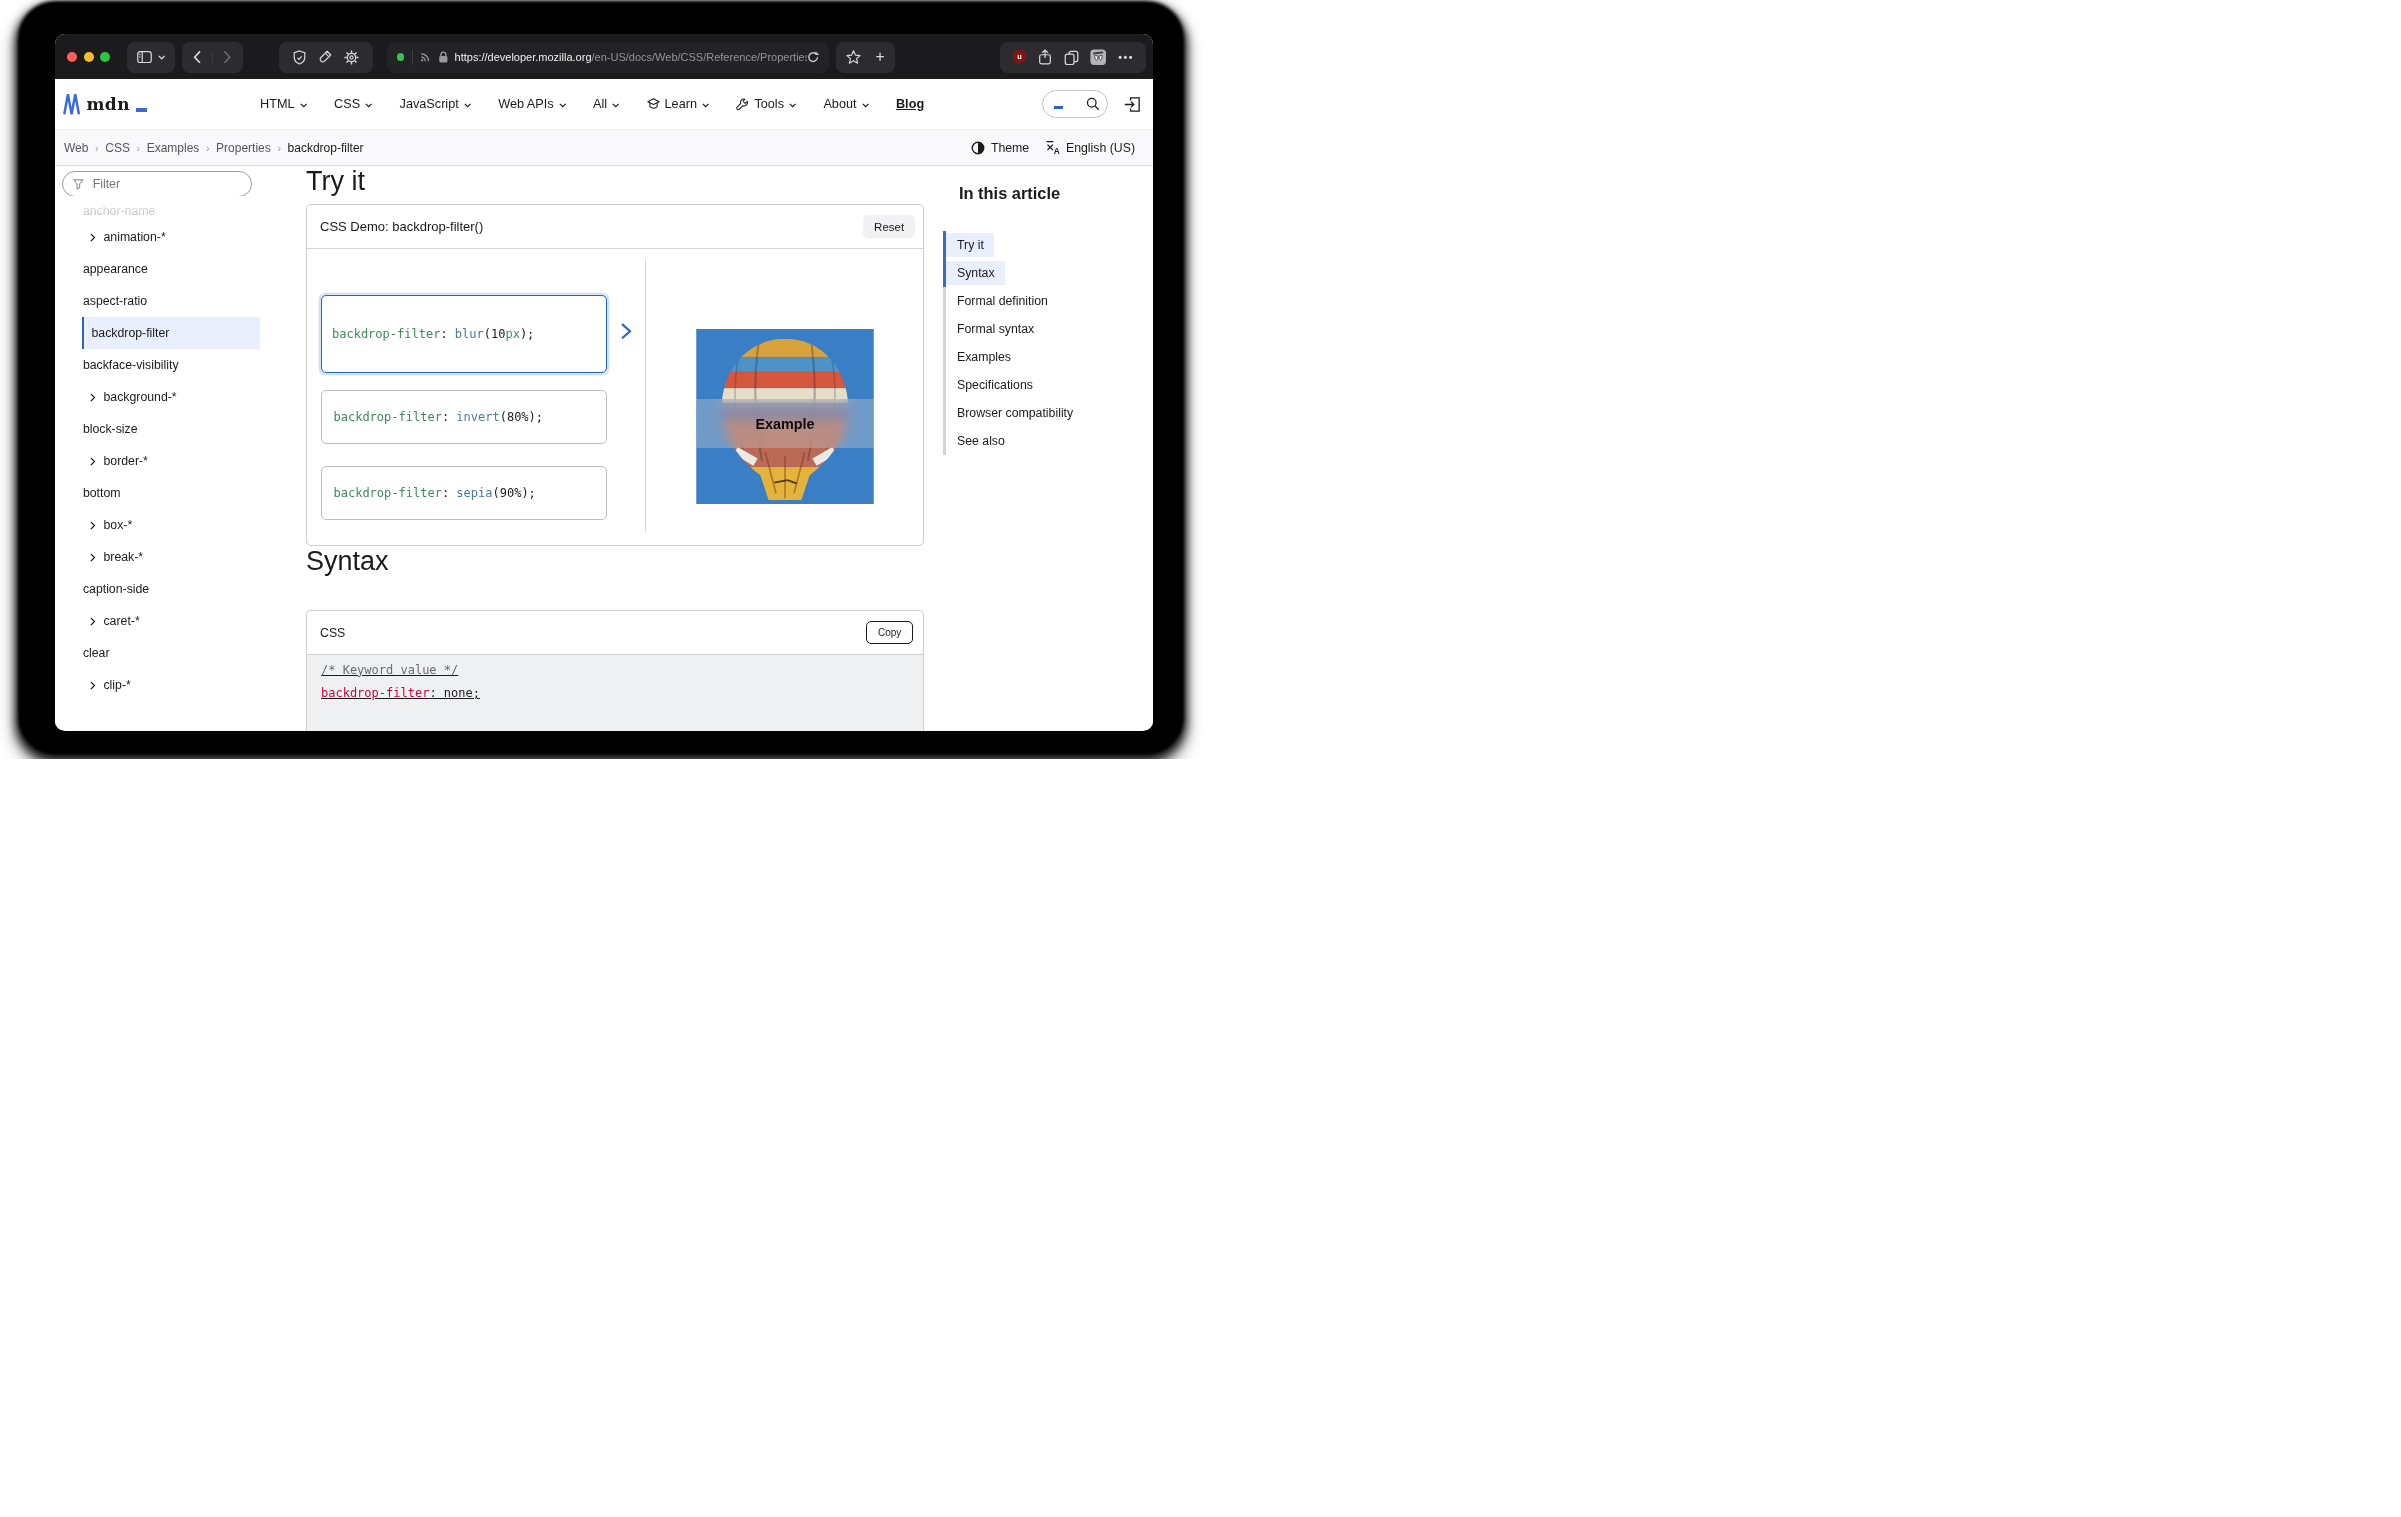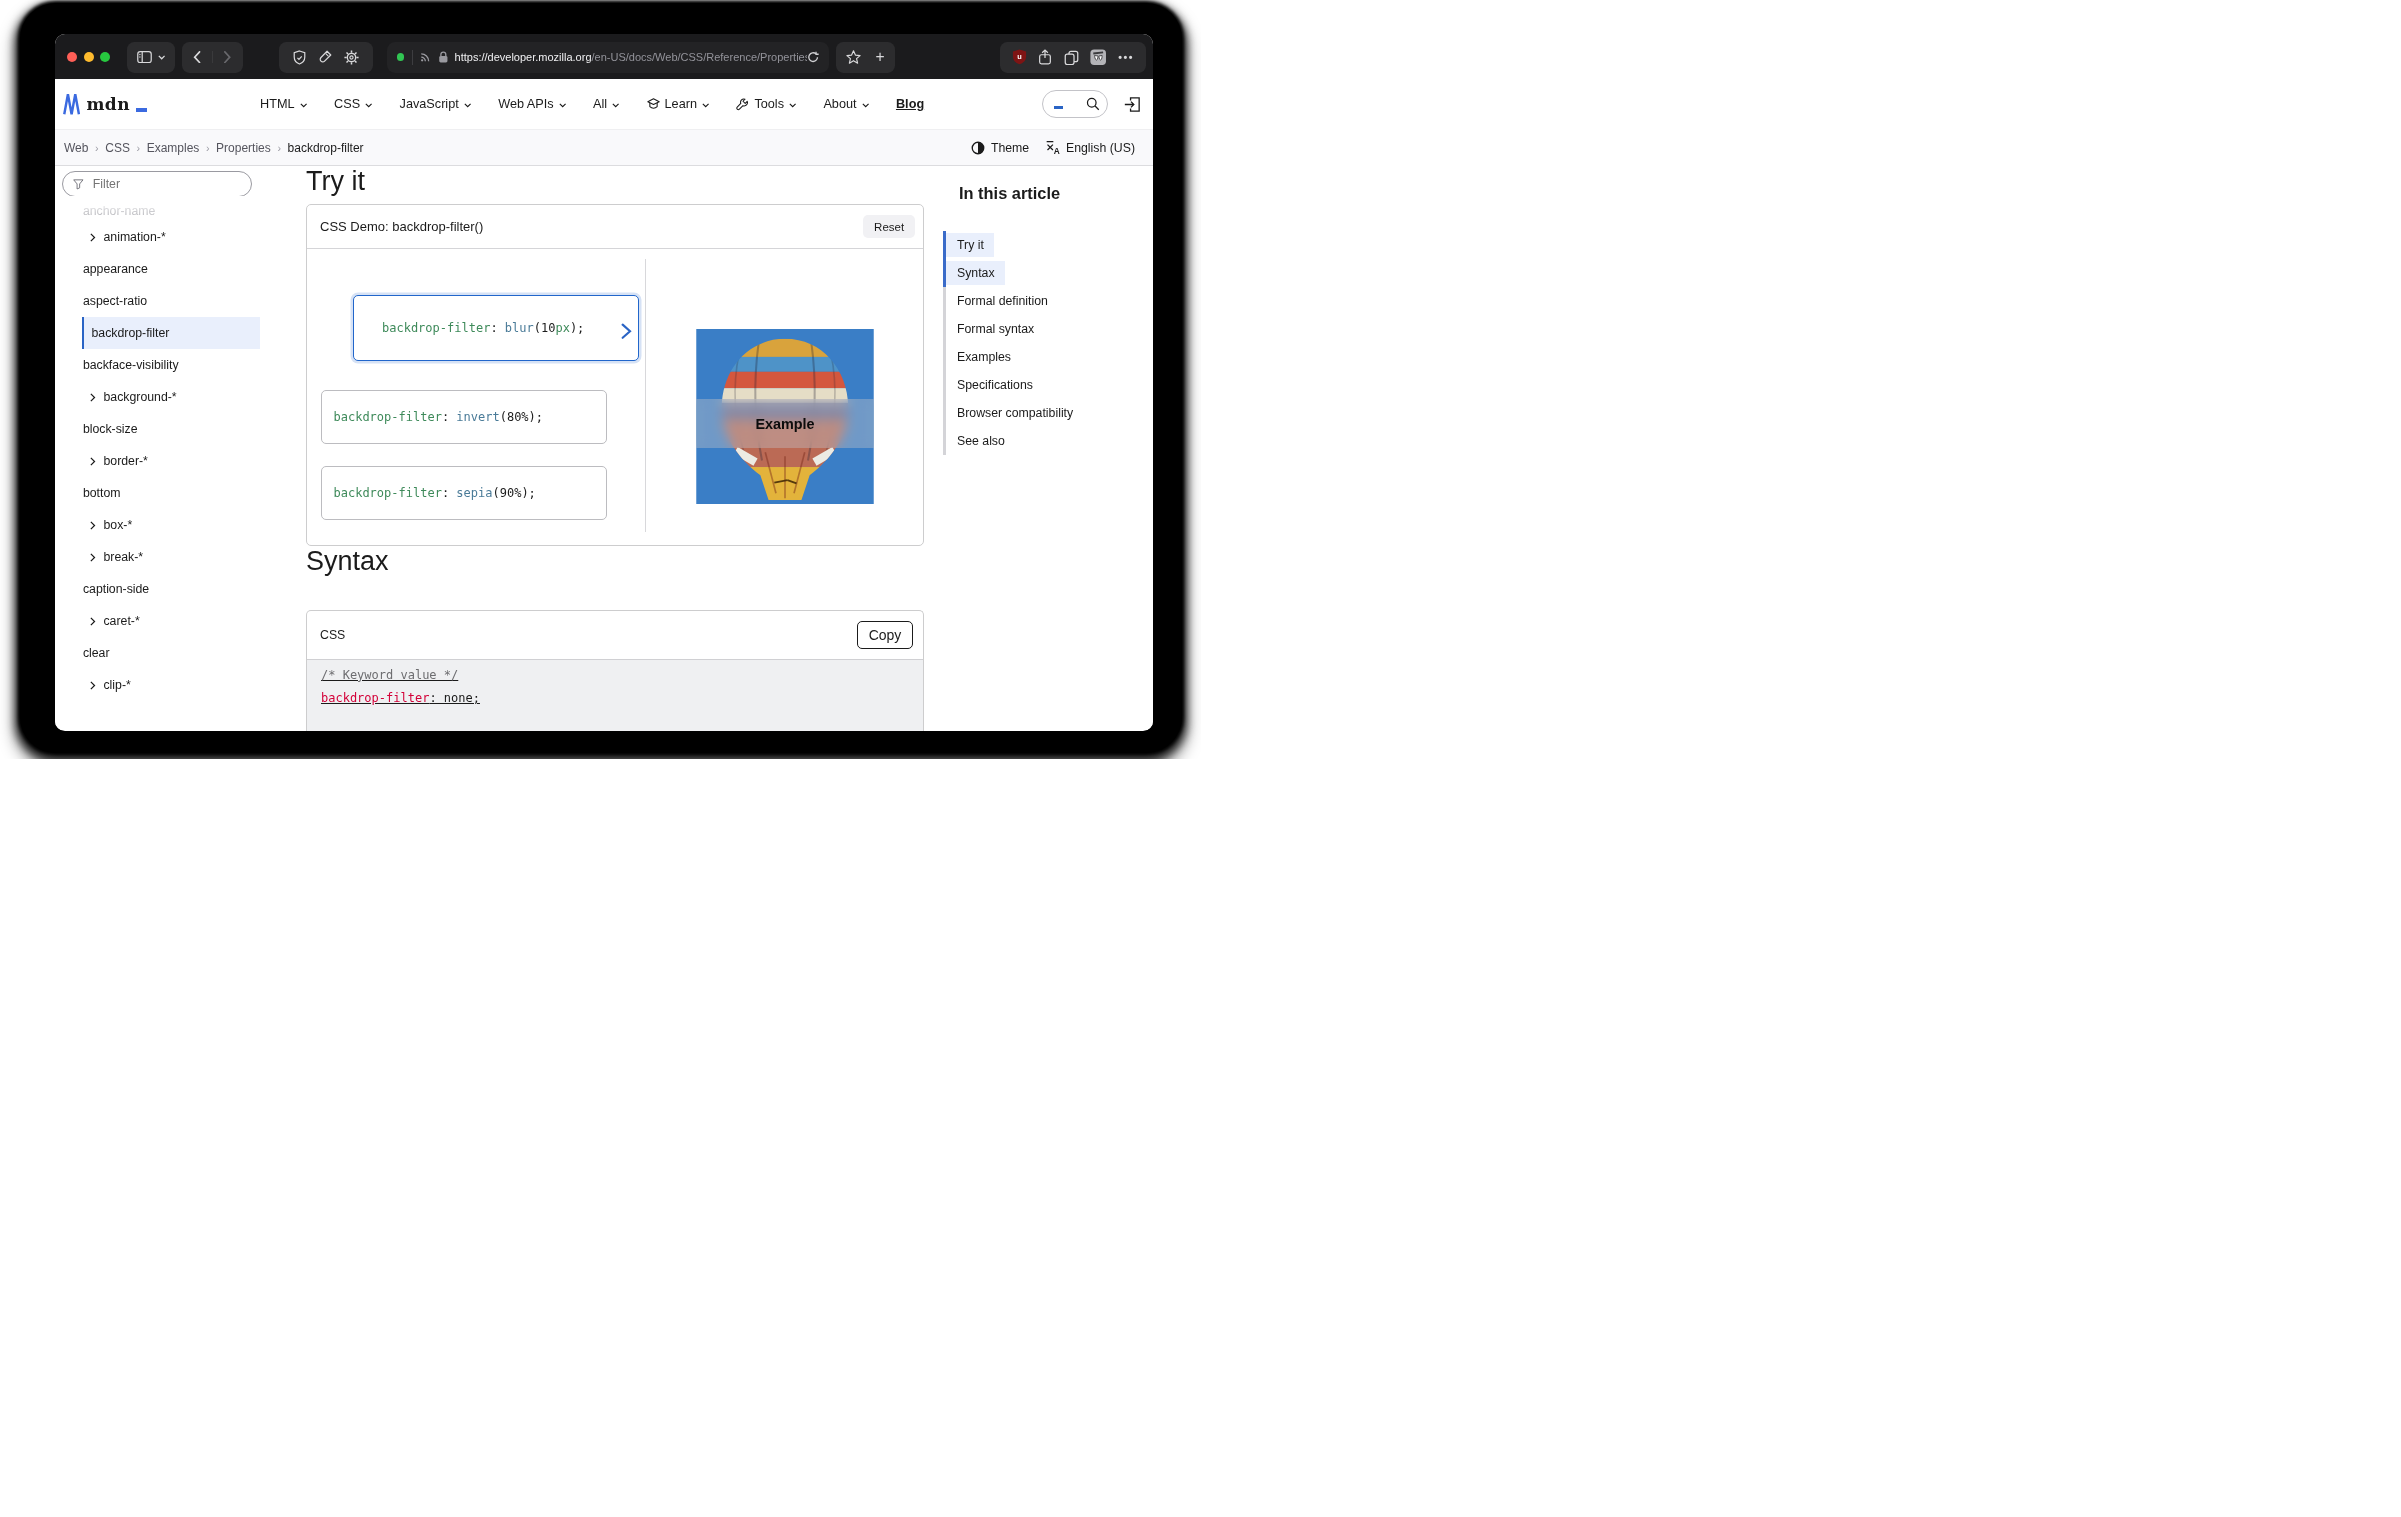--- a/index.html
+++ b/index.html
@@ -75,35 +75,35 @@
   .main-col{position:absolute;left:251px;top:0;width:618px;}
   h2.sec{font-size:27px;font-weight:500;margin:0;color:#1b1b1b;}
   .tryit-h{margin-top:11.5px;}
   .syntax-h{margin-top:21.4px;}
 
   .demo-panel{margin-top:6.6px;border:0.8px solid #cdcdce;border-radius:5px;}
   .demo-head{display:flex;align-items:center;padding:10px 8.2px 10px 13px;border-bottom:0.8px solid #d5d5d8;font-size:13px;}
   .btn-reset{margin-left:auto;background:#f1f1f4;border:none;border-radius:5px;padding:5.8px 10.7px;font-size:11.5px;font-family:inherit;color:#1b1b1b;cursor:pointer;}
   .demo-body{position:relative;height:296px;}
   .opt{position:absolute;left:14px;width:286px;border:0.8px solid #bcbcc0;border-radius:5px;background:#fff;display:flex;align-items:center;padding-left:11.5px;box-sizing:border-box;font-family:"DejaVu Sans Mono",monospace;font-size:12px;cursor:pointer;}
-  .opt-1{top:46px;height:66px;border:1.6px solid #2166cb;box-shadow:0 0 0 2.5px rgba(70,125,210,.22);padding-left:28px;margin-left:32px;}
+  .opt-1{top:46px;height:78px;border:1.6px solid #2166cb;box-shadow:0 0 0 2.5px rgba(70,125,210,.22);padding-left:10px;}
   .opt-2{top:141px;height:54px;}
   .opt-3{top:217px;height:54px;}
   .tk-p{color:#3e8a5a;}
   .tk-f{color:#4a7b98;}
   .tk-u{color:#3e8a5a;}
   .next-btn{position:absolute;left:312px;top:72px;background:none;border:none;cursor:pointer;padding:1.6px;}
   .vdiv{position:absolute;left:338px;top:10px;height:273px;width:0.8px;background:#d8d8db;}
   .example-box{position:absolute;left:389px;top:80px;width:178px;height:175px;overflow:hidden;}
   .band{position:absolute;left:0;right:0;top:70px;height:49px;background:rgba(196,196,200,.40);backdrop-filter:blur(5.8px);-webkit-backdrop-filter:blur(5.8px);display:flex;align-items:center;justify-content:center;}
   .band span{font-size:14.4px;font-weight:bold;color:#0c0c0c;}
 
   .code-panel{margin-top:33px;border:0.8px solid #cdcdce;border-bottom:none;border-radius:5px 5px 0 0;}
   .code-head{display:flex;align-items:center;padding:10px 10px 10px 13px;border-bottom:0.8px solid #d0d0d3;font-size:12.3px;}
-  .btn-copy{margin-left:auto;background:#fff;border:1.2px solid #1b1b1b;border-radius:5px;padding:5px 10.7px;font-size:14px;font-family:inherit;color:#1b1b1b;cursor:pointer;}
+  .btn-copy{margin-left:auto;background:#fff;border:1.2px solid #1b1b1b;border-radius:5px;padding:5px 10.7px;font-size:10px;font-family:inherit;color:#1b1b1b;cursor:pointer;}
   .code-body{background:#eff0f2;padding:3.3px 0 33px 14px;font-family:"DejaVu Sans Mono",monospace;font-size:12px;line-height:23px;text-decoration:underline;}
   .tk-comment{color:#6d6d70;}
   .tk-red{color:#d30038;}
 
   
   .toc{position:absolute;left:888px;top:0;width:205px;}
   .toc-title{font-size:16.4px;font-weight:600;margin:18px 16px 28px;}
   .toc-list{list-style:none;margin:0;padding:0;position:relative;}
   .toc-rail{position:absolute;left:0;top:0;bottom:0;width:2.5px;background:#d4d4d8;}
   .toc-rail-active{position:absolute;left:0;top:0;height:56px;width:2.5px;background:#3a6bc9;}

